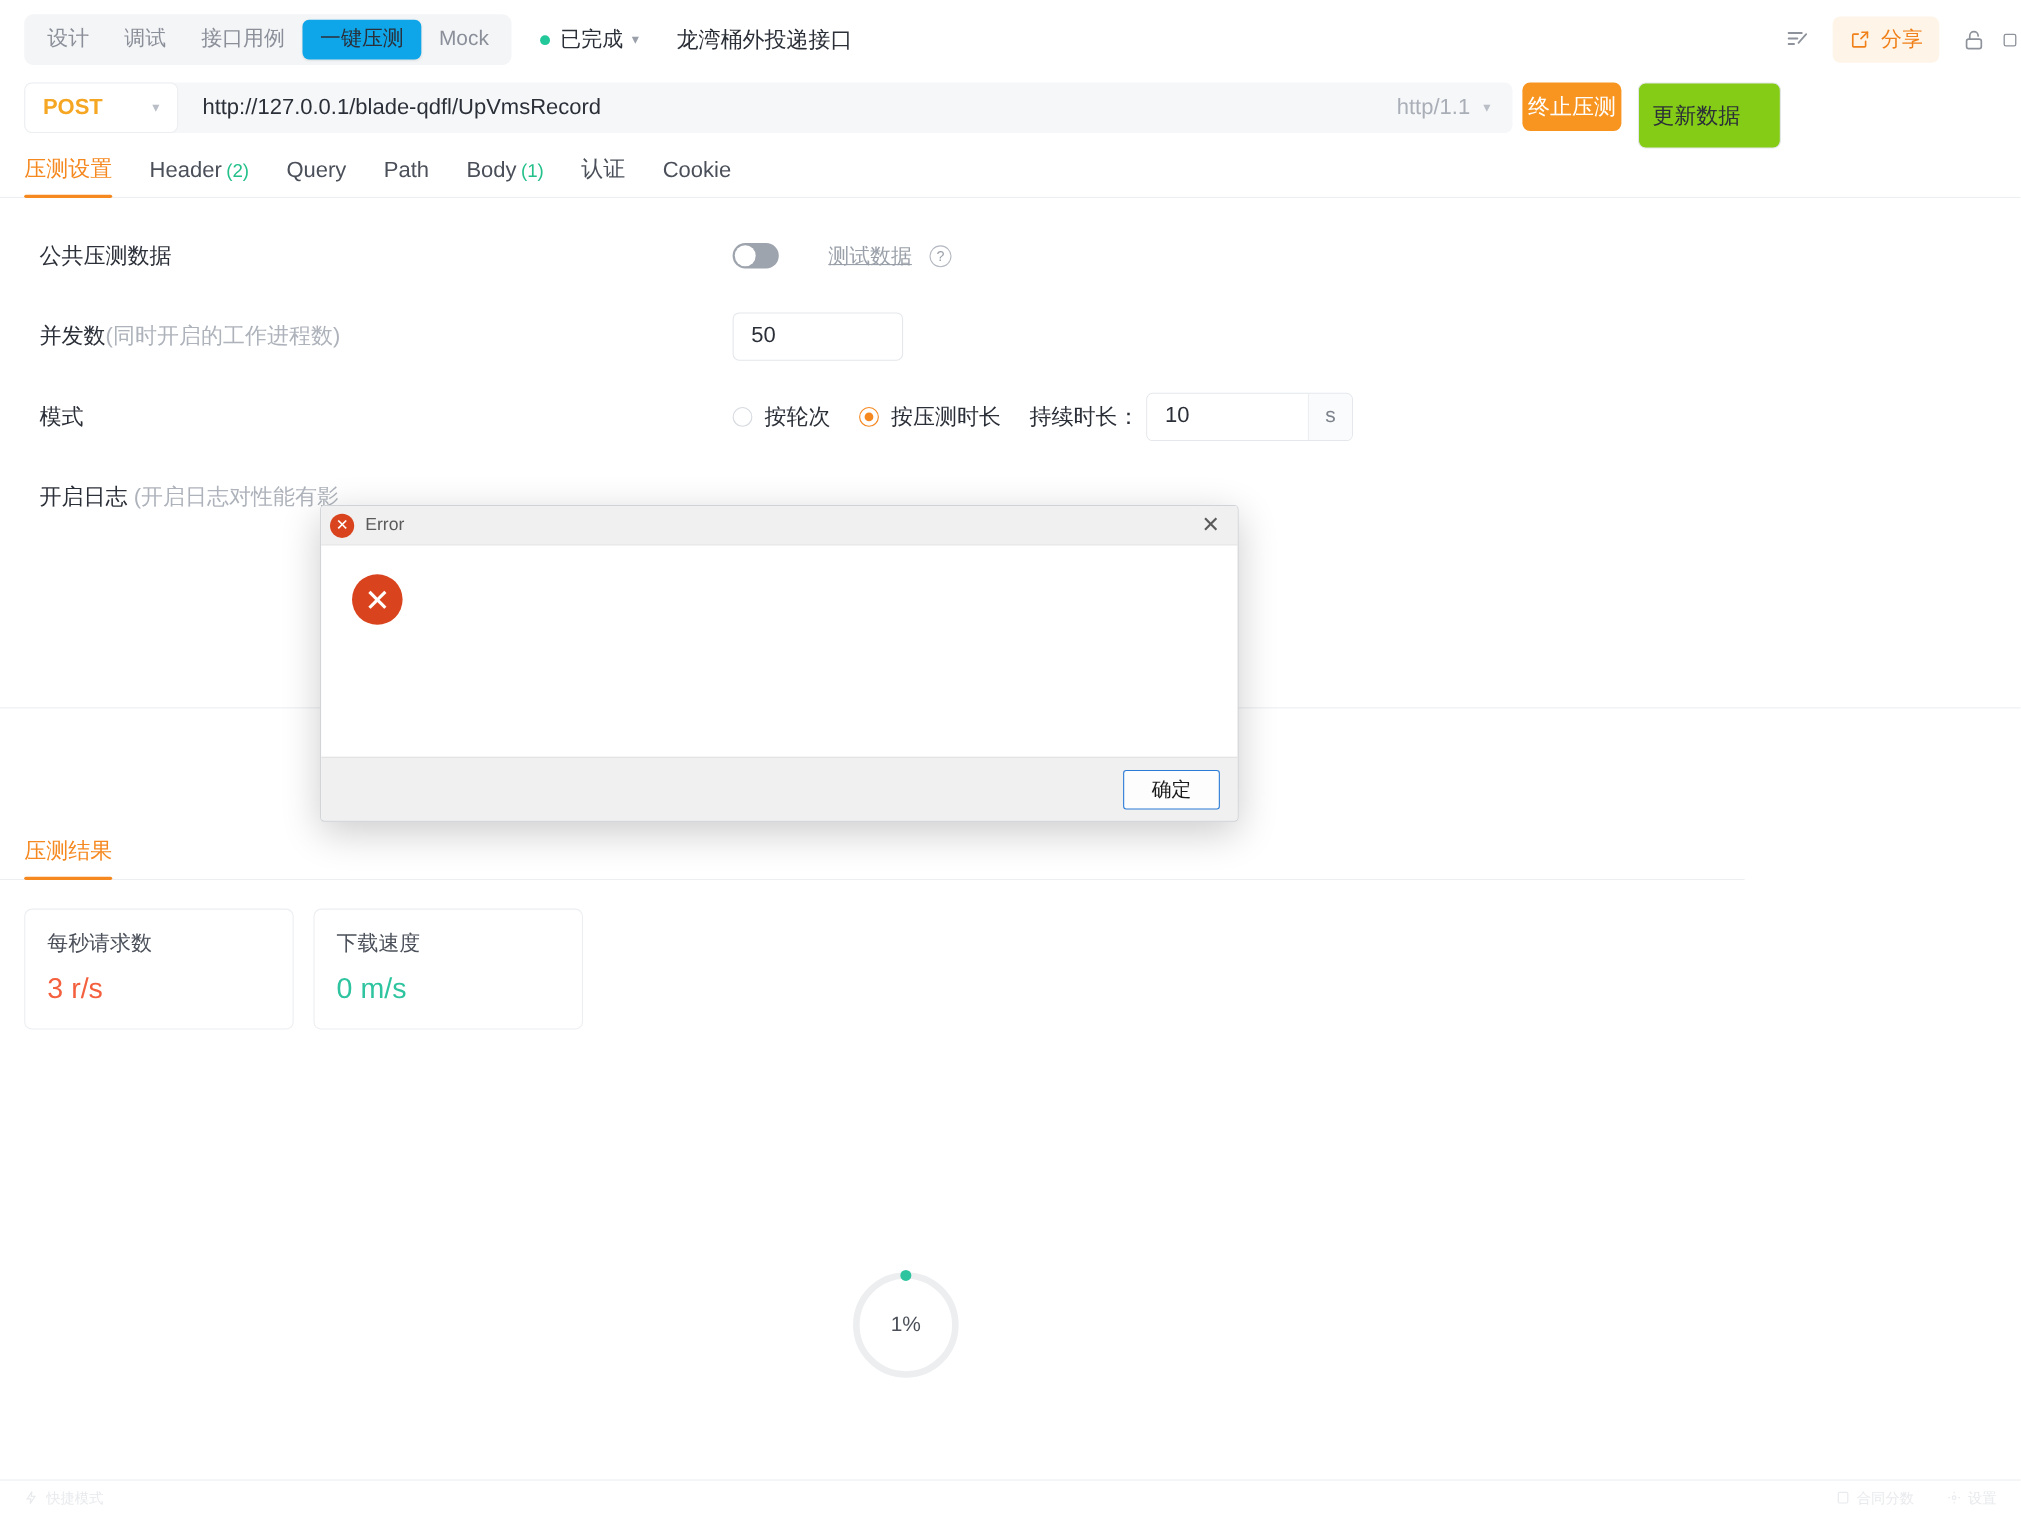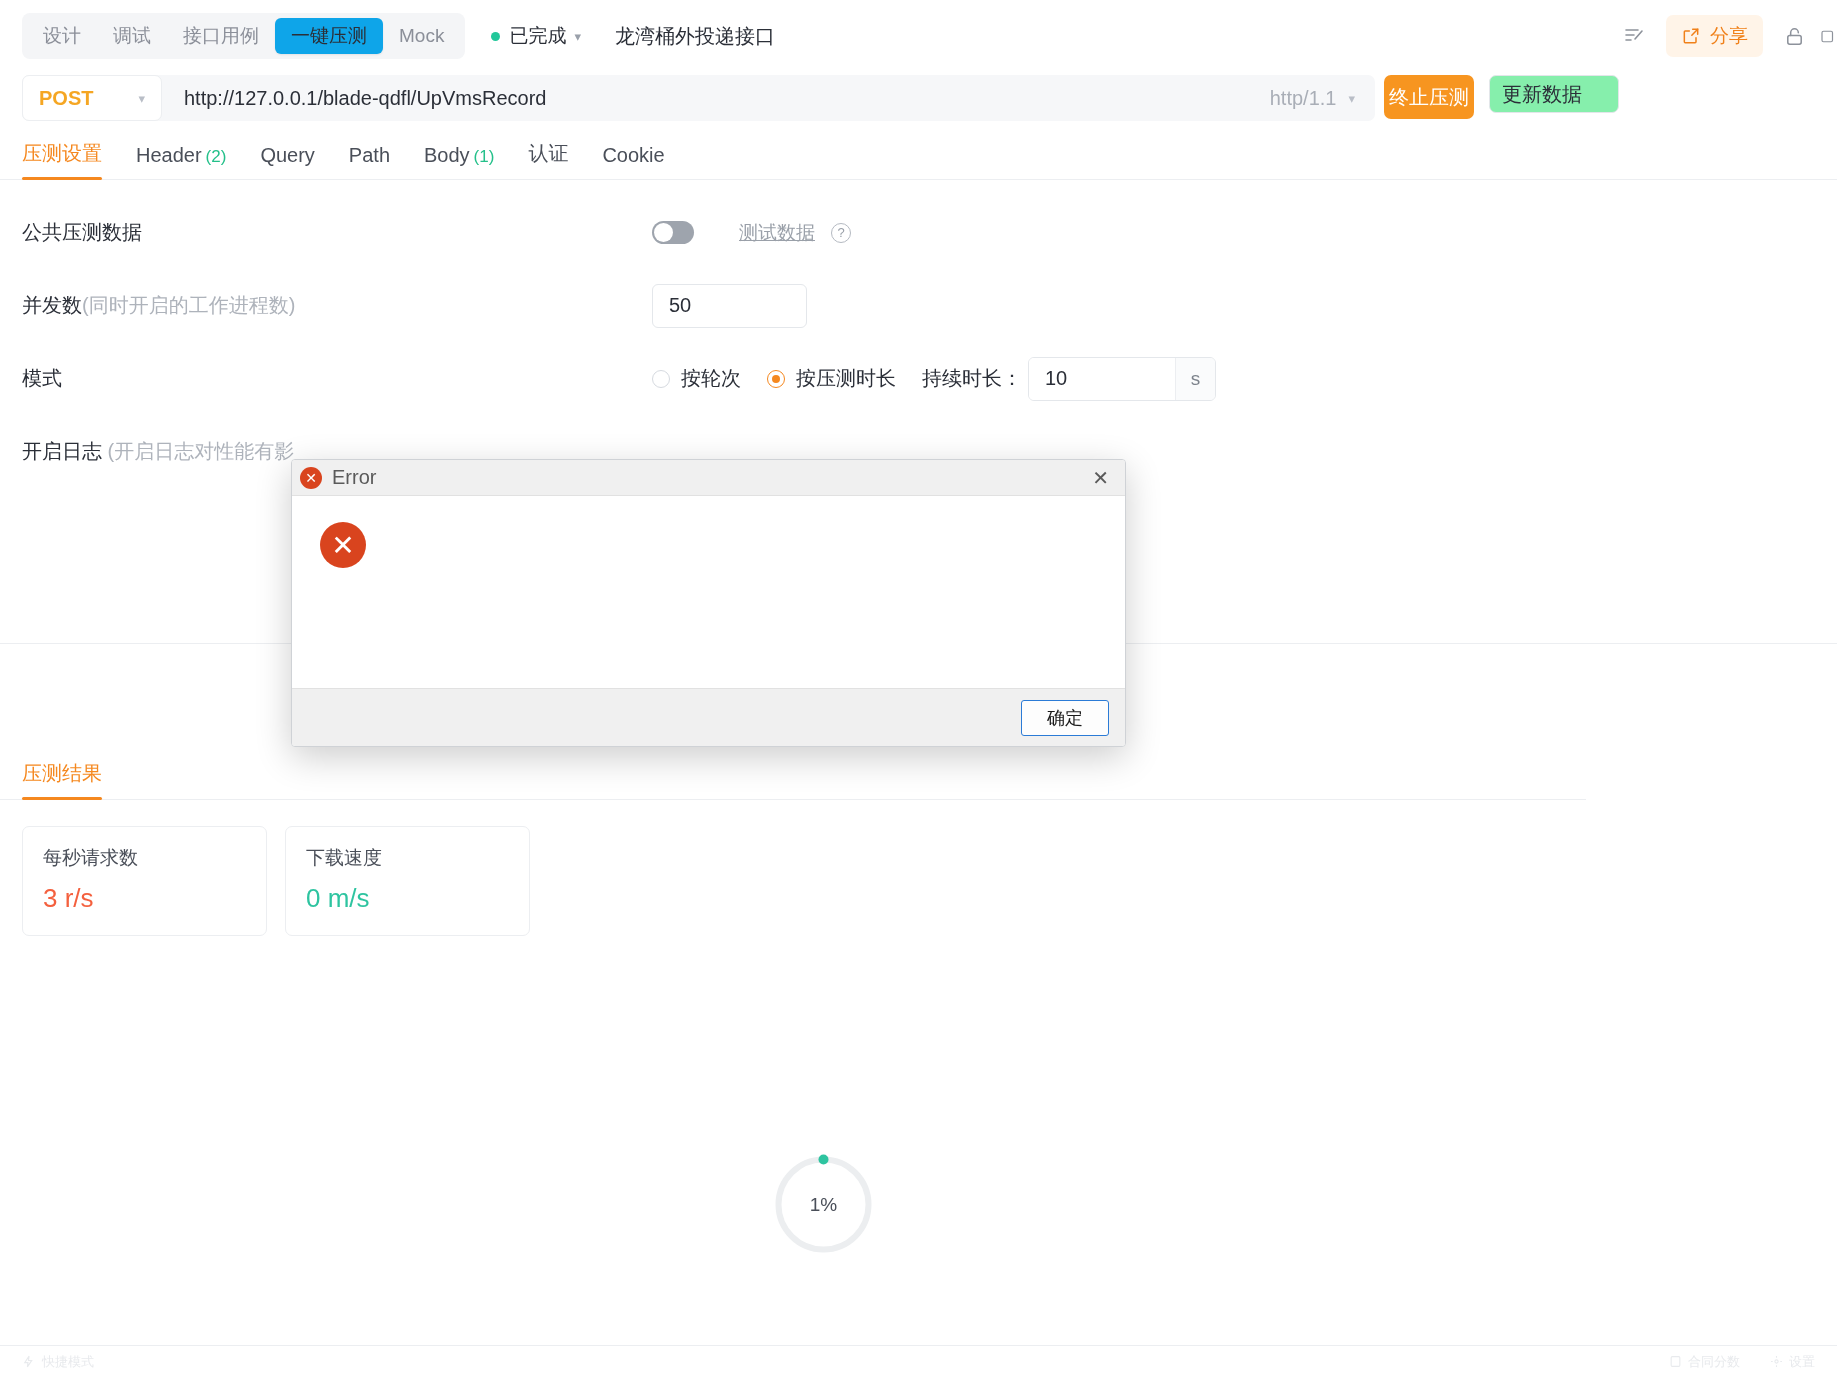--- a/index.html
+++ b/index.html
@@ -60,39 +60,39 @@
   .proto-box { display:flex; align-items:center; gap:12px; padding-right:20px; cursor:pointer; }
   .proto-text { font-size:20px; color:#a9aeb7; }
   .proto-caret { color:#b9bec7; font-size:13px; }
 
   .stop-btn {
     position:absolute; left:1384px; top:75px; width:90px; height:44px;
     background:#f79520; color:#fff; border:none; border-radius:7px;
     font-size:20px; cursor:pointer; font-family:"Liberation Sans", sans-serif;
   }
   .update-btn {
-    position:absolute; left:1489px; top:75px; width:130px; height:38px;
-    background:#86efac; color:#2b2f38; border:1px solid #e3e6ea; border-radius:7px;
+    position:absolute; left:1489px; top:75px; width:130px; height:60px;
+    background:#84cc16; color:#2b2f38; border:1px solid #e3e6ea; border-radius:7px;
     font-size:20px; cursor:pointer; text-align:left; padding-left:12px;
     overflow:hidden; white-space:nowrap; font-family:"Liberation Sans", sans-serif;
   }
 
   
   .tabsbar {
     position:absolute; left:0; top:128px; width:1837px; height:52px;
     border-bottom:1px solid #eceef1; display:flex; align-items:flex-end; padding-left:22px;
   }
   .tab { position:relative; margin-right:34px; padding-bottom:12px; font-size:20px; color:#4a4f59; cursor:pointer; white-space:nowrap; }
   .tab.active { color:#f5881f; }
   .tab.active::after { content:""; position:absolute; left:0; right:0; bottom:-1px; height:3px; background:#f5881f; border-radius:2px; }
   .tab .count { color:#24c08a; font-size:17px; margin-left:4px; }
 
   
   .form { position:absolute; left:0; top:196px; width:1837px; }
-  .frow { display:flex; align-items:center; height:73px; padding-left:22px; }
+  .frow { display:flex; align-items:center; height:73px; padding-left:36px; }
   .flabel { width:630px; font-size:20px; color:#2b2f38; }
   .flabel .sub { color:#aeb3bb; }
   .fctl { display:flex; align-items:center; }
 
   .switch { width:42px; height:23px; border-radius:12px; background:#9ea4ad; position:relative; cursor:pointer; }
   .switch .knob { position:absolute; left:2px; top:2px; width:19px; height:19px; border-radius:50%; background:#fff; }
   .link { margin-left:45px; font-size:19px; color:#9aa0a9; text-decoration:underline; cursor:pointer; }
   .qmark { margin-left:16px; width:20px; height:20px; border:1.4px solid #b5bac2; border-radius:50%;
            color:#9aa0a9; font-size:13px; display:flex; align-items:center; justify-content:center; cursor:pointer; }
 
@@ -140,21 +140,21 @@
 
   
   .dlg-shadow { position:absolute; left:291px; top:459px; width:835px; height:288px;
                 background:#fff; border:1px solid #cfd2d6; border-radius:4px;
                 box-shadow:0 10px 36px rgba(0,0,0,.20); overflow:hidden; }
   .dlg-title { height:36px; background:#f0f0f0; border-bottom:1px solid #e1e1e1;
                display:flex; align-items:center; padding:0 10px; }
   .dlg-xicon { width:22px; height:22px; border-radius:50%; background:#d9441e; color:#fff;
                display:flex; align-items:center; justify-content:center; font-size:14px; font-weight:bold;
                margin-right:10px; margin-left:-2px; }
-  .dlg-title-text { font-size:20px; color:#5a5a5a; }
+  .dlg-title-text { font-size:16px; color:#5a5a5a; }
   .dlg-close { margin-left:auto; font-size:20px; color:#5a5a5a; cursor:pointer; line-height:1; padding:0 6px; }
   .dlg-body { padding:26px 28px 10px 28px; display:flex; background:#fff; height:192px; }
   .dlg-bigicon { width:46px; height:46px; border-radius:50%; background:#d9441e; color:#fff;
                  display:flex; align-items:center; justify-content:center; font-size:28px; flex:none; margin-right:18px; }
   .dlg-h { font-size:23px; color:#1f4fa3; margin-bottom:14px; line-height:1.25; }
   .dlg-pre { font-size:17px; color:#111; line-height:1.47; white-space:pre;
              font-family:"Liberation Sans", sans-serif; }
   .dlg-foot { height:58px; background:#f0f0f0; border-top:1px solid #e1e1e1;
               display:flex; align-items:center; justify-content:flex-end; padding-right:16px; }
   .dlg-ok { min-width:88px; height:36px; background:#fdfdfd; border:1.5px solid #2b7bd6; border-radius:3px;

